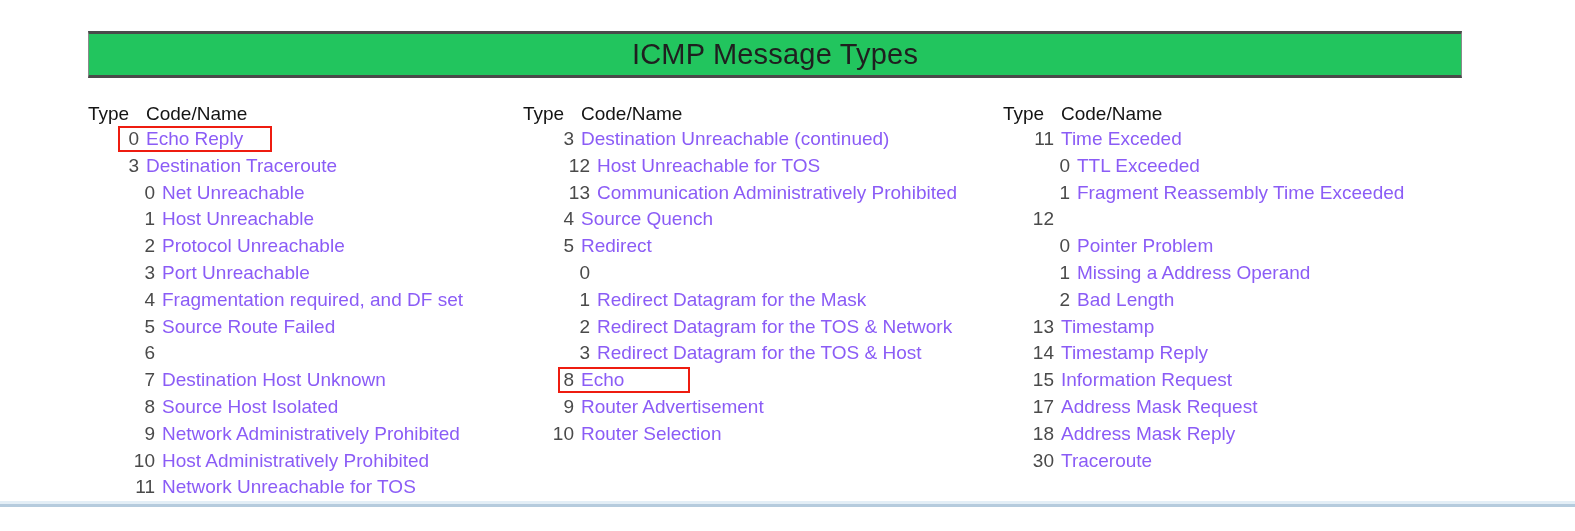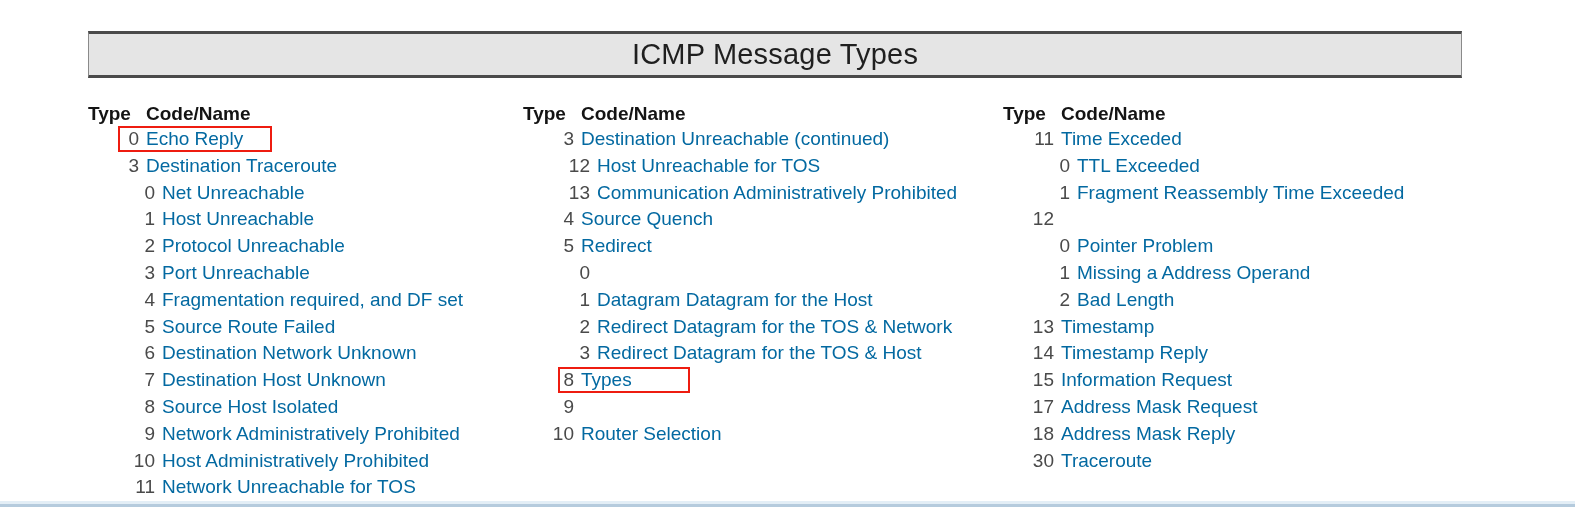--- a/index.html
+++ b/index.html
@@ -30,21 +30,21 @@
   #squiggle-a { left: 245px; width: 126px; }
   #squiggle-b { left: 595px; width: 96px; }
 
   
   .title-plaque {
     position: absolute;
     left: 88px;
     top: 31px;
     width: 1374px;
     height: 47px;
-    background: #e5e5e5;
+    background: #22c55e;
     border-top: 3px solid #4a4a4a;
     border-bottom: 3px solid #4a4a4a;
     border-left: 1px solid #8a8a8a;
     border-right: 1px solid #8a8a8a;
     box-sizing: border-box;
     display: flex;
     align-items: center;
     justify-content: center;
   }
   .title-shadow {
@@ -79,21 +79,21 @@
   .col {
     position: absolute;
     top: 0;
   }
   #col-0 { left: 88px;  width: 440px; }
   #col-1 { left: 523px; width: 500px; }
   #col-2 { left: 1003px; width: 560px; }
 
   .hdr {
     display: flex;
-    font-weight: bold;
+    font-weight: normal;
     font-size: 19px;
     color: #141414;
     height: 25px;
     line-height: 25px;
     white-space: nowrap;
   }
   .hdr .h-type { width: 58px; text-align: left; }
   .hdr .h-name { text-align: left; }
 
   .row {
@@ -107,21 +107,21 @@
   }
   .row .c-num {
     width: 58px;
     text-align: right;
     padding-right: 7px;
     box-sizing: border-box;
     color: #4a4a4a;
   }
   .row .c-name {
     text-align: center;
-    color: #0369a1;
+    color: #8b5cf6;
   }
   
   .row.sub .c-num { width: 74px; }
   .row.sub .c-name { }
 
   
   .row.boxed::before {
     content: "";
     position: absolute;
     border: 2.5px solid #ee1c10;
@@ -195,21 +195,20 @@
       <div class="row sub">
         <span class="c-num">4</span>
         <span class="c-name">Fragmentation required, and DF set</span>
       </div>
       <div class="row sub">
         <span class="c-num">5</span>
         <span class="c-name">Source Route Failed</span>
       </div>
       <div class="row sub">
         <span class="c-num">6</span>
-        <span class="c-name">Destination Network Unknown</span>
       </div>
       <div class="row sub">
         <span class="c-num">7</span>
         <span class="c-name">Destination Host Unknown</span>
       </div>
       <div class="row sub">
         <span class="c-num">8</span>
         <span class="c-name">Source Host Isolated</span>
       </div>
       <div class="row sub">
@@ -248,36 +247,37 @@
       </div>
       <div class="row">
         <span class="c-num">5</span>
         <span class="c-name">Redirect</span>
       </div>
       <div class="row sub">
         <span class="c-num">0</span>
       </div>
       <div class="row sub">
         <span class="c-num">1</span>
-        <span class="c-name">Datagram Datagram for the Host</span>
+        <span class="c-name">Redirect Datagram for the Mask</span>
       </div>
       <div class="row sub">
         <span class="c-num">2</span>
         <span class="c-name">Redirect Datagram for the TOS &amp; Network</span>
       </div>
       <div class="row sub">
         <span class="c-num">3</span>
         <span class="c-name">Redirect Datagram for the TOS &amp; Host</span>
       </div>
       <div class="row boxed">
         <span class="c-num">8</span>
-        <span class="c-name">Types</span>
+        <span class="c-name">Echo</span>
       </div>
       <div class="row">
         <span class="c-num">9</span>
+        <span class="c-name">Router Advertisement</span>
       </div>
       <div class="row">
         <span class="c-num">10</span>
         <span class="c-name">Router Selection</span>
       </div>
     </div>
   <div class="col" id="col-2">
     <div class="hdr">
       <span class="h-type">Type</span>
       <span class="h-name">Code/Name</span>

